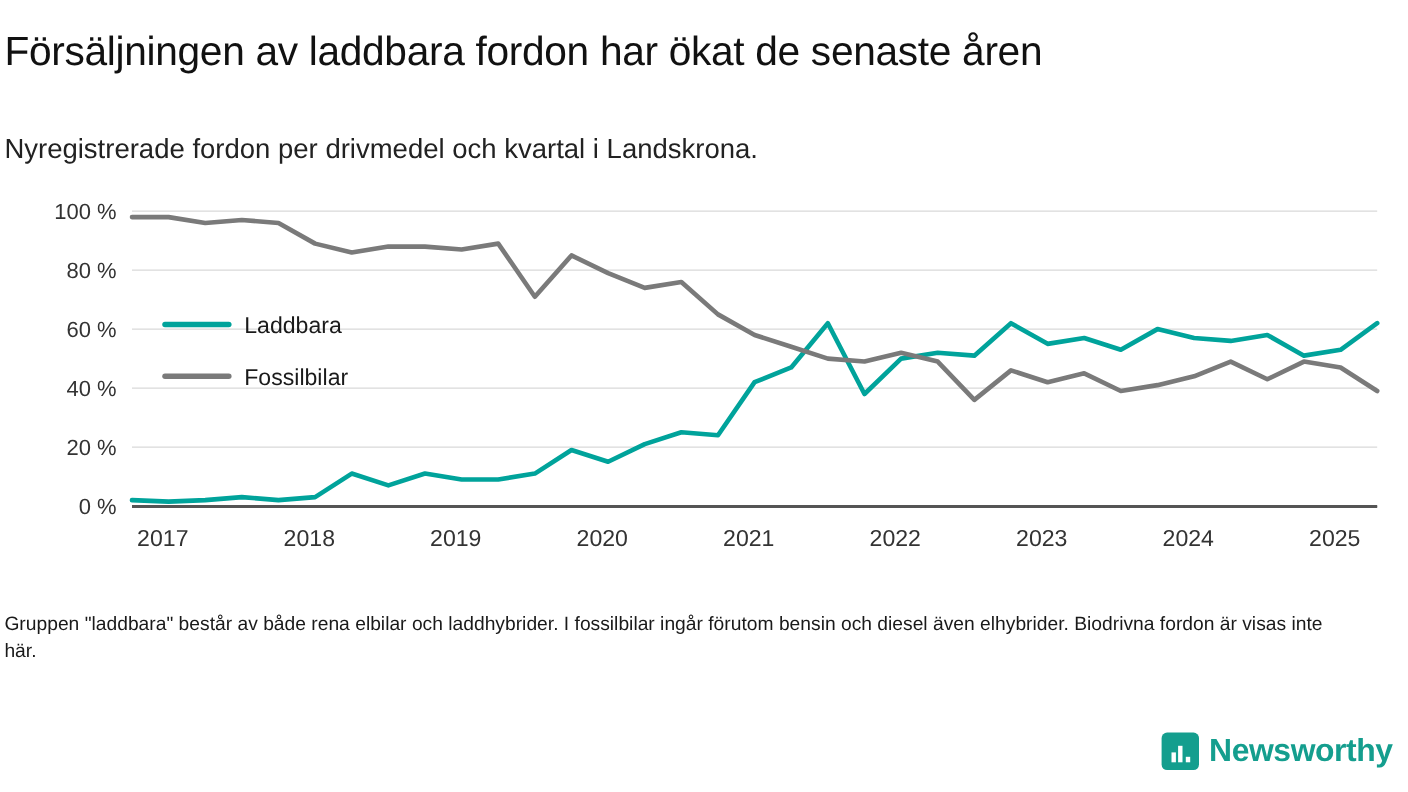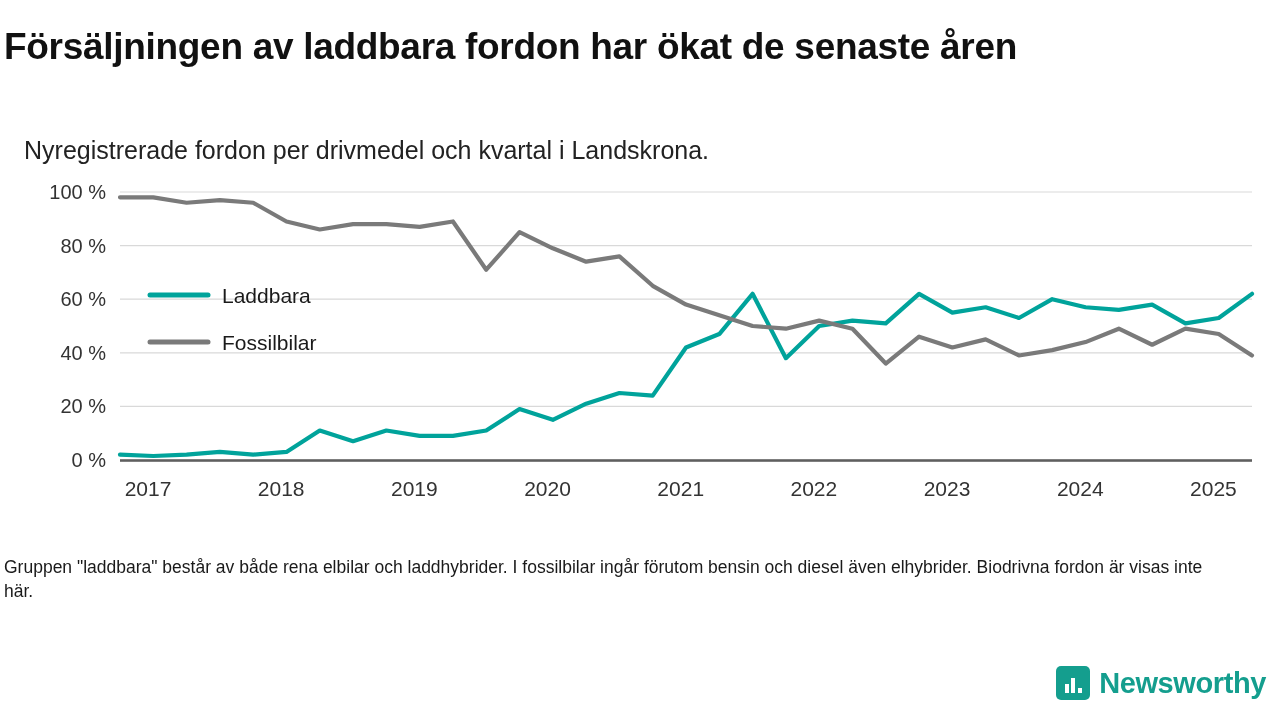--- a/index.html
+++ b/index.html
@@ -19,34 +19,33 @@
     width: 1280px;
     height: 720px;
     box-sizing: border-box;
     padding: 0;
   }
   .title {
     position: absolute;
     left: 4px;
     top: 26px;
     font-size: 37px;
-    font-weight: bold;
+    font-weight: normal;
     letter-spacing: -0.3px;
     color: #111111;
     white-space: nowrap;
   }
   .subtitle {
     position: absolute;
     left: 4px;
-    top: 136px;
+    top: 122px;
     font-size: 25px;
     font-weight: normal;
     color: #222222;
     white-space: nowrap;
-    margin-left: 20px;
   }
   .chart-area {
     position: absolute;
     left: 0;
     top: 170px;
     width: 1280px;
     height: 340px;
   }
   .footnote {
     position: absolute;

